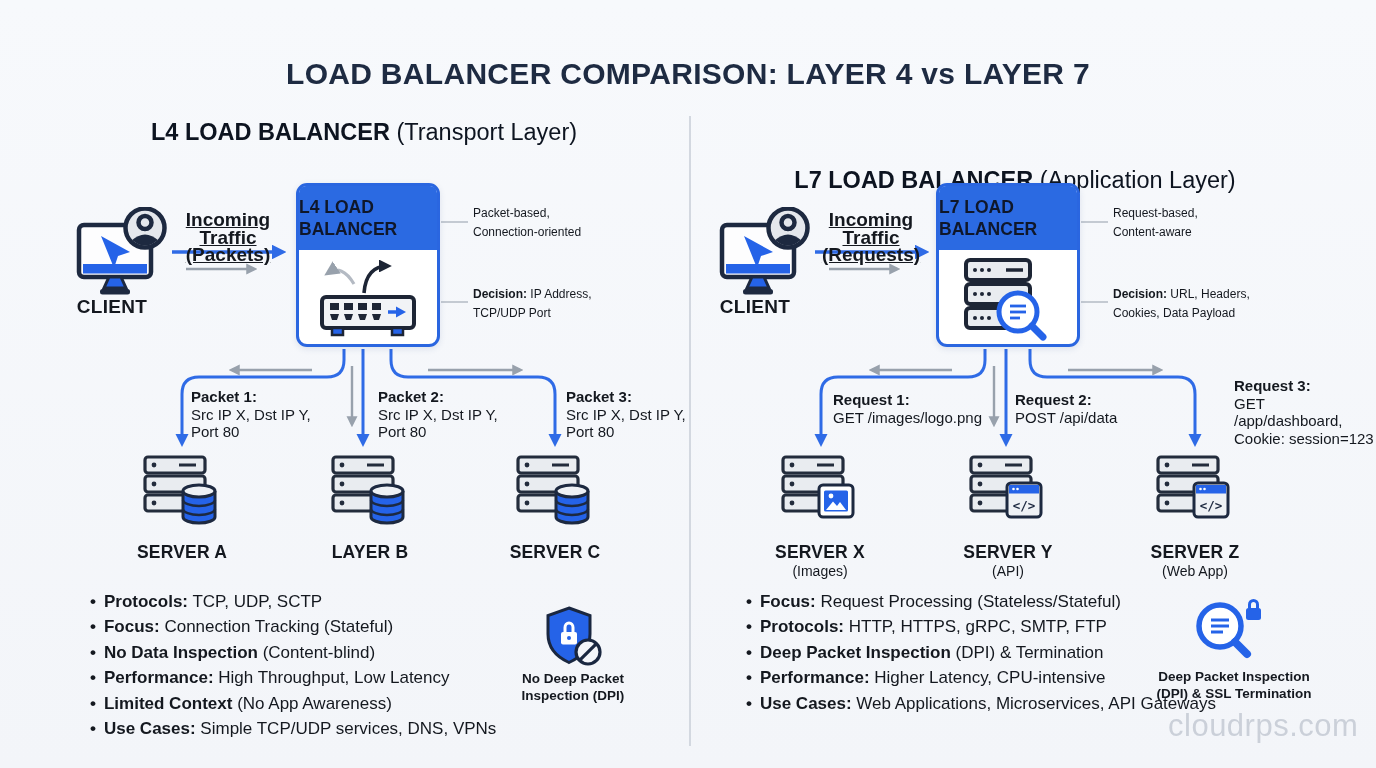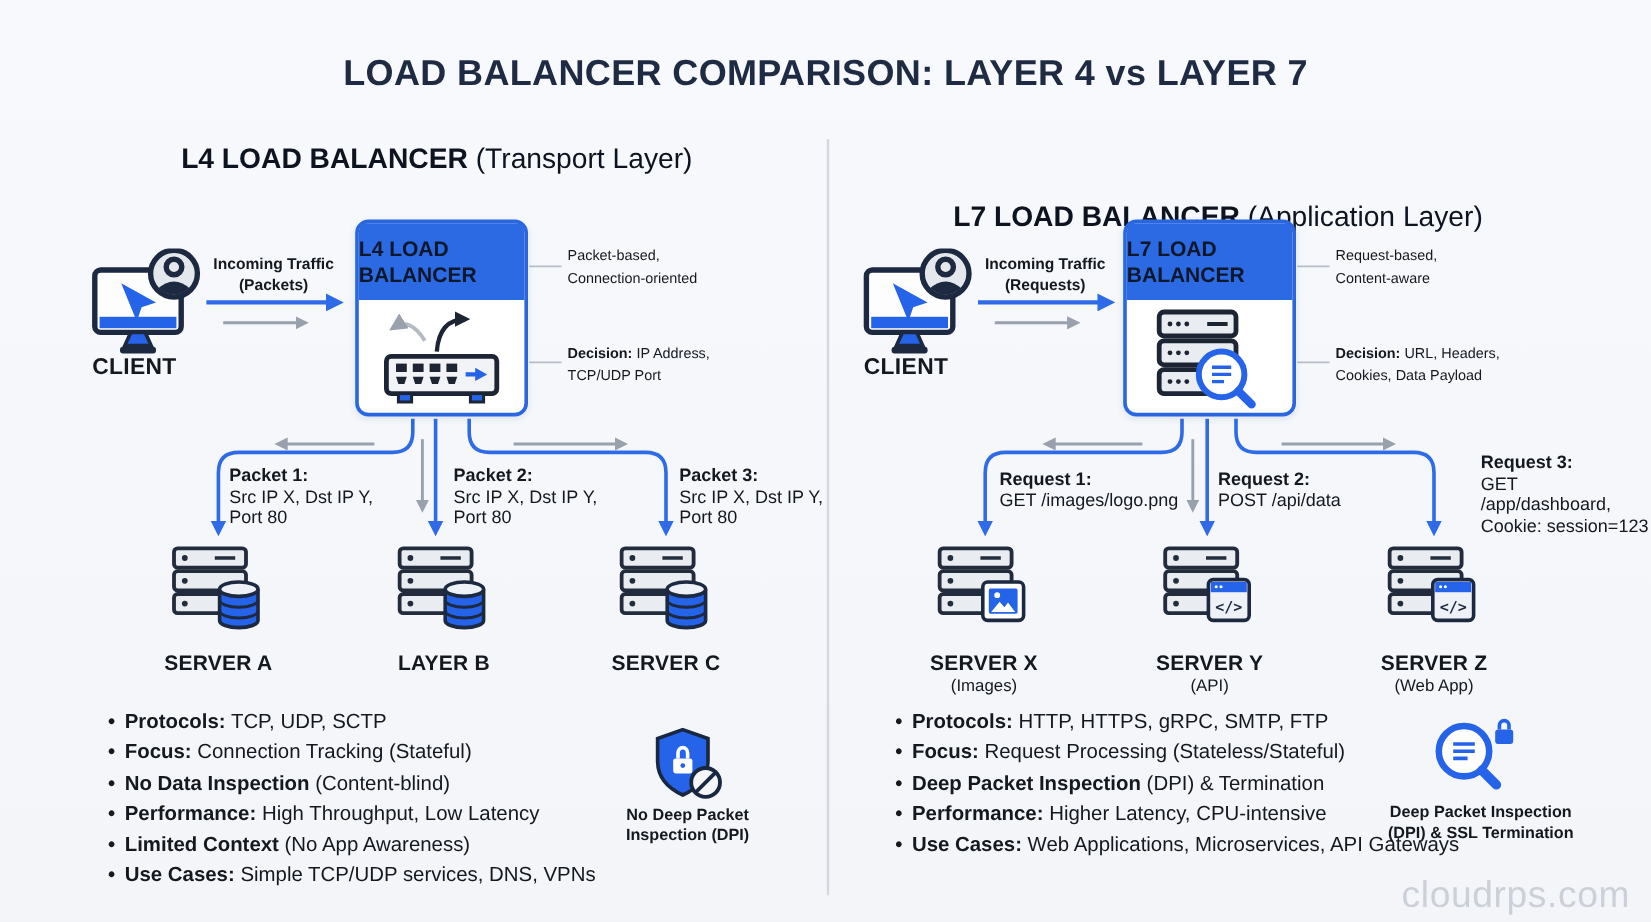--- a/index.html
+++ b/index.html
@@ -1,33 +1,33 @@
 <!DOCTYPE html>
 <html><head>
 <meta charset="utf-8">
 <style>
   html,body{margin:0;padding:0;background:#eef1f5;}
   body{font-family:"Liberation Sans",sans-serif;color:#14181f;}
   .canvas{position:relative;width:1376px;height:768px;overflow:hidden;
           background:linear-gradient(180deg,#f7f9fc 0%,#f3f5f9 100%);}
   .abs{position:absolute;}
   .title{left:0;right:0;top:45px;text-align:center;font-size:30px;font-weight:800;
-         color:#1e2b42;letter-spacing:.3px;margin:0;}
+         color:#1e2b42;letter-spacing:.3px;margin:12px;}
   .colhead{top:119px;font-size:23.5px;color:#0d1420;text-align:center;white-space:nowrap;}
   .colhead b{font-weight:800;}
   .divider{width:2px;background:#d3d8e0;}
   .flow{left:0;top:0;width:1376px;height:768px;}
   .lbbox{width:144px;height:164px;background:#fff;border:3px solid #2a66e0;
          border-radius:11px;box-sizing:border-box;
          box-shadow:0 2px 6px rgba(40,70,130,.12);}
   .lbhead{height:64px;background:#2b6ae2;border-radius:7px 7px 0 0;color:#0f172a;
           text-align:left;font-weight:700;font-size:17.5px;line-height:22px;
           padding-top:10px;box-sizing:border-box;}
   .client-label{font-size:19px;font-weight:700;text-align:center;letter-spacing:.3px;}
-  .traffic{font-size:13px;font-weight:700;text-align:center;line-height:17.5px;}
+  .traffic{font-size:19px;font-weight:700;text-align:center;line-height:17.5px;text-decoration:underline;}
   .note{font-size:12px;line-height:19px;}
   .note b{font-weight:700;}
   .pk{font-size:15px;line-height:17.5px;}
   .pk .t{font-weight:700;}
   .srv-label{font-size:17.5px;font-weight:700;text-align:center;letter-spacing:.2px;}
   .srv-sub{font-size:14px;font-weight:400;text-align:center;}
   .feat{font-size:17px;line-height:25.4px;white-space:nowrap;}
   .feat b{font-weight:700;}
   .feat::before{content:"\2022";font-weight:700;margin-right:8px;}
   .badge-cap{font-size:13.5px;font-weight:700;text-align:center;line-height:16.5px;}
@@ -369,22 +369,22 @@
     </g>
   </svg>
   <div class="abs srv-label" style="left:745px;top:542px;width:150px;">SERVER X</div>
   <div class="abs srv-sub" style="left:745px;top:563px;width:150px;">(Images)</div>
   <div class="abs srv-label" style="left:933px;top:542px;width:150px;">SERVER Y</div>
   <div class="abs srv-sub" style="left:933px;top:563px;width:150px;">(API)</div>
   <div class="abs srv-label" style="left:1120px;top:542px;width:150px;">SERVER Z</div>
   <div class="abs srv-sub" style="left:1120px;top:563px;width:150px;">(Web App)</div>
 
   <div class="abs" style="left:746px;top:589px;">
+    <div class="feat"><b>Focus:</b><span> Request Processing (Stateless/Stateful)</span></div>
     <div class="feat"><b>Protocols:</b><span> HTTP, HTTPS, gRPC, SMTP, FTP</span></div>
-    <div class="feat"><b>Focus:</b><span> Request Processing (Stateless/Stateful)</span></div>
     <div class="feat"><b>Deep Packet Inspection</b><span> (DPI) &amp; Termination</span></div>
     <div class="feat"><b>Performance:</b><span> Higher Latency, CPU-intensive</span></div>
     <div class="feat"><b>Use Cases:</b><span> Web Applications, Microservices, API Gateways</span></div>
   </div>
 
   <svg class="abs" style="left:1190px;top:596px;" width="76" height="66" viewBox="0 0 76 66">
     <circle cx="30" cy="30" r="21" fill="#ffffff" stroke="#2563e8" stroke-width="5.5"></circle>
     <line x1="21" y1="24" x2="39" y2="24" stroke="#2563e8" stroke-width="3"></line>
     <line x1="21" y1="30" x2="39" y2="30" stroke="#2563e8" stroke-width="3"></line>
     <line x1="21" y1="36" x2="33" y2="36" stroke="#2563e8" stroke-width="3"></line>
@@ -392,15 +392,15 @@
     <g>
       <path d="M59.5,12 v-3.5 a4,4 0 0 1 8,0 v3.5" stroke="#2563e8" stroke-width="3" fill="none"></path>
       <rect x="56" y="12" width="15" height="12" rx="2.5" fill="#2563e8"></rect>
     </g>
   </svg>
   <div class="abs badge-cap" style="left:1148px;top:669px;width:172px;">
     <div>Deep Packet Inspection</div>
     <div>(DPI) &amp; SSL Termination</div>
   </div>
 
-  <div class="abs watermark" style="left:1168px;top:728px;">cloudrps.com</div>
+  <div class="abs watermark" style="left:1168px;top:708px;">cloudrps.com</div>
 
 </div>
 
 </body></html>

